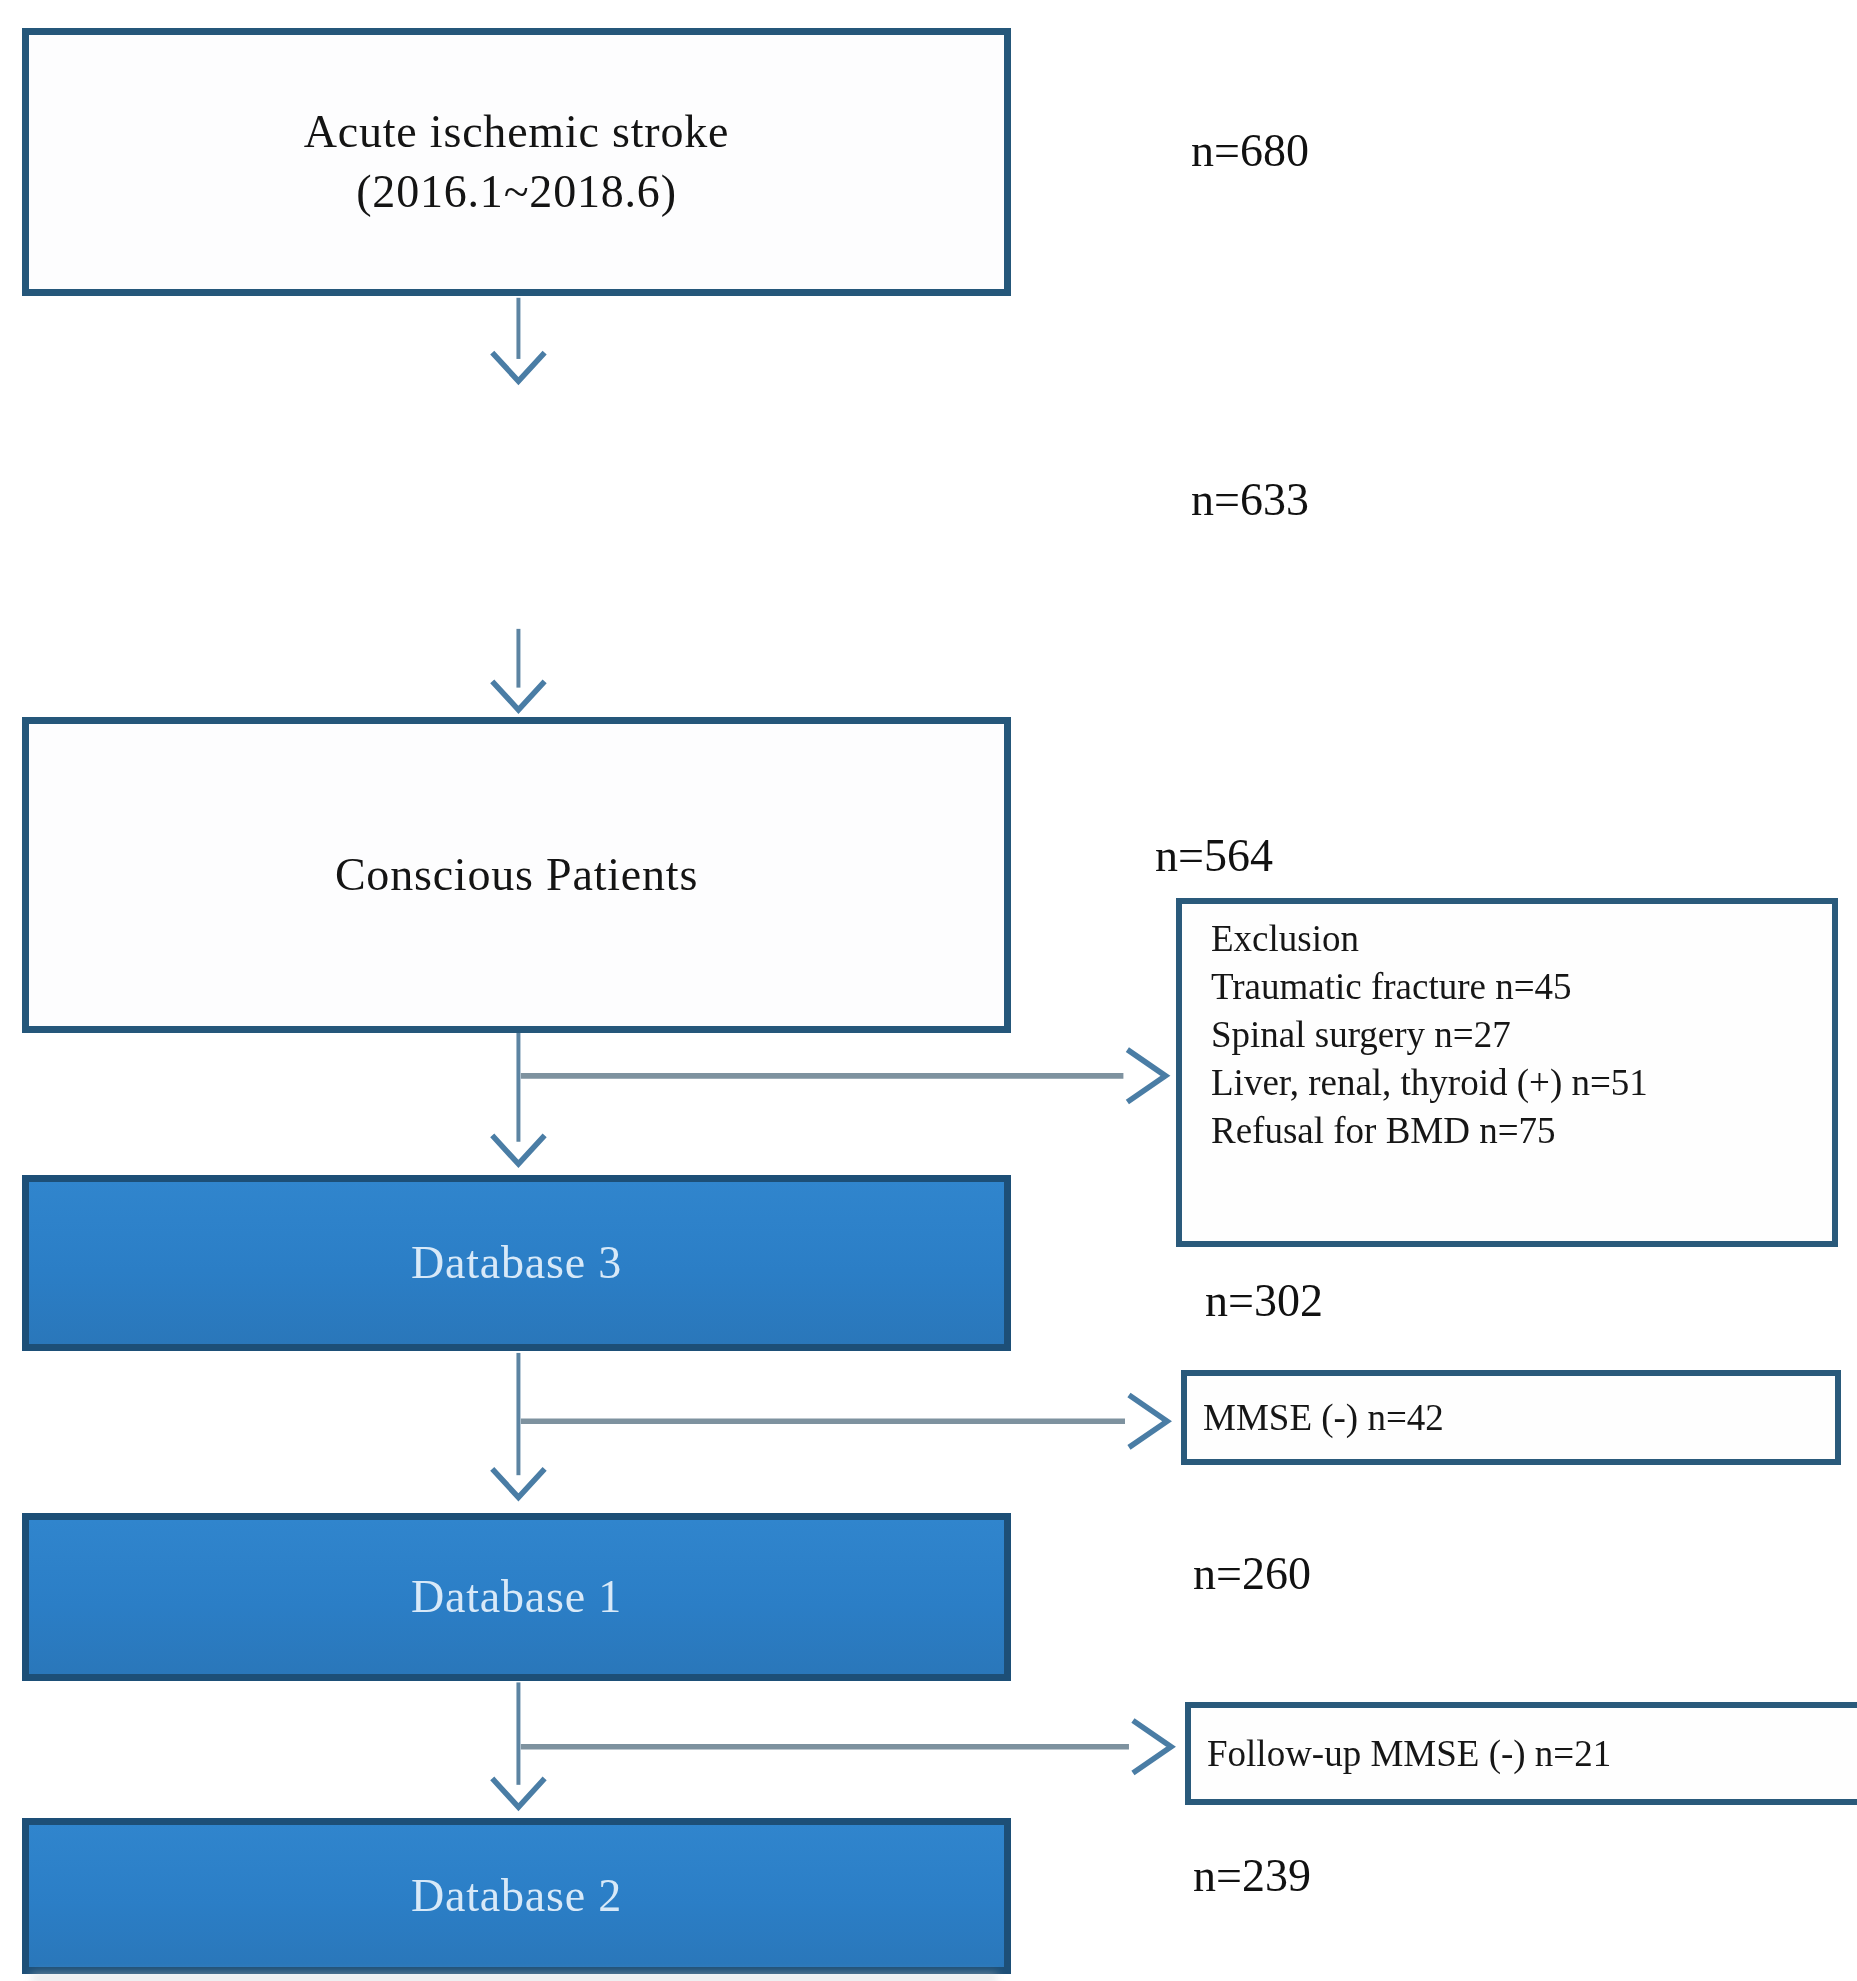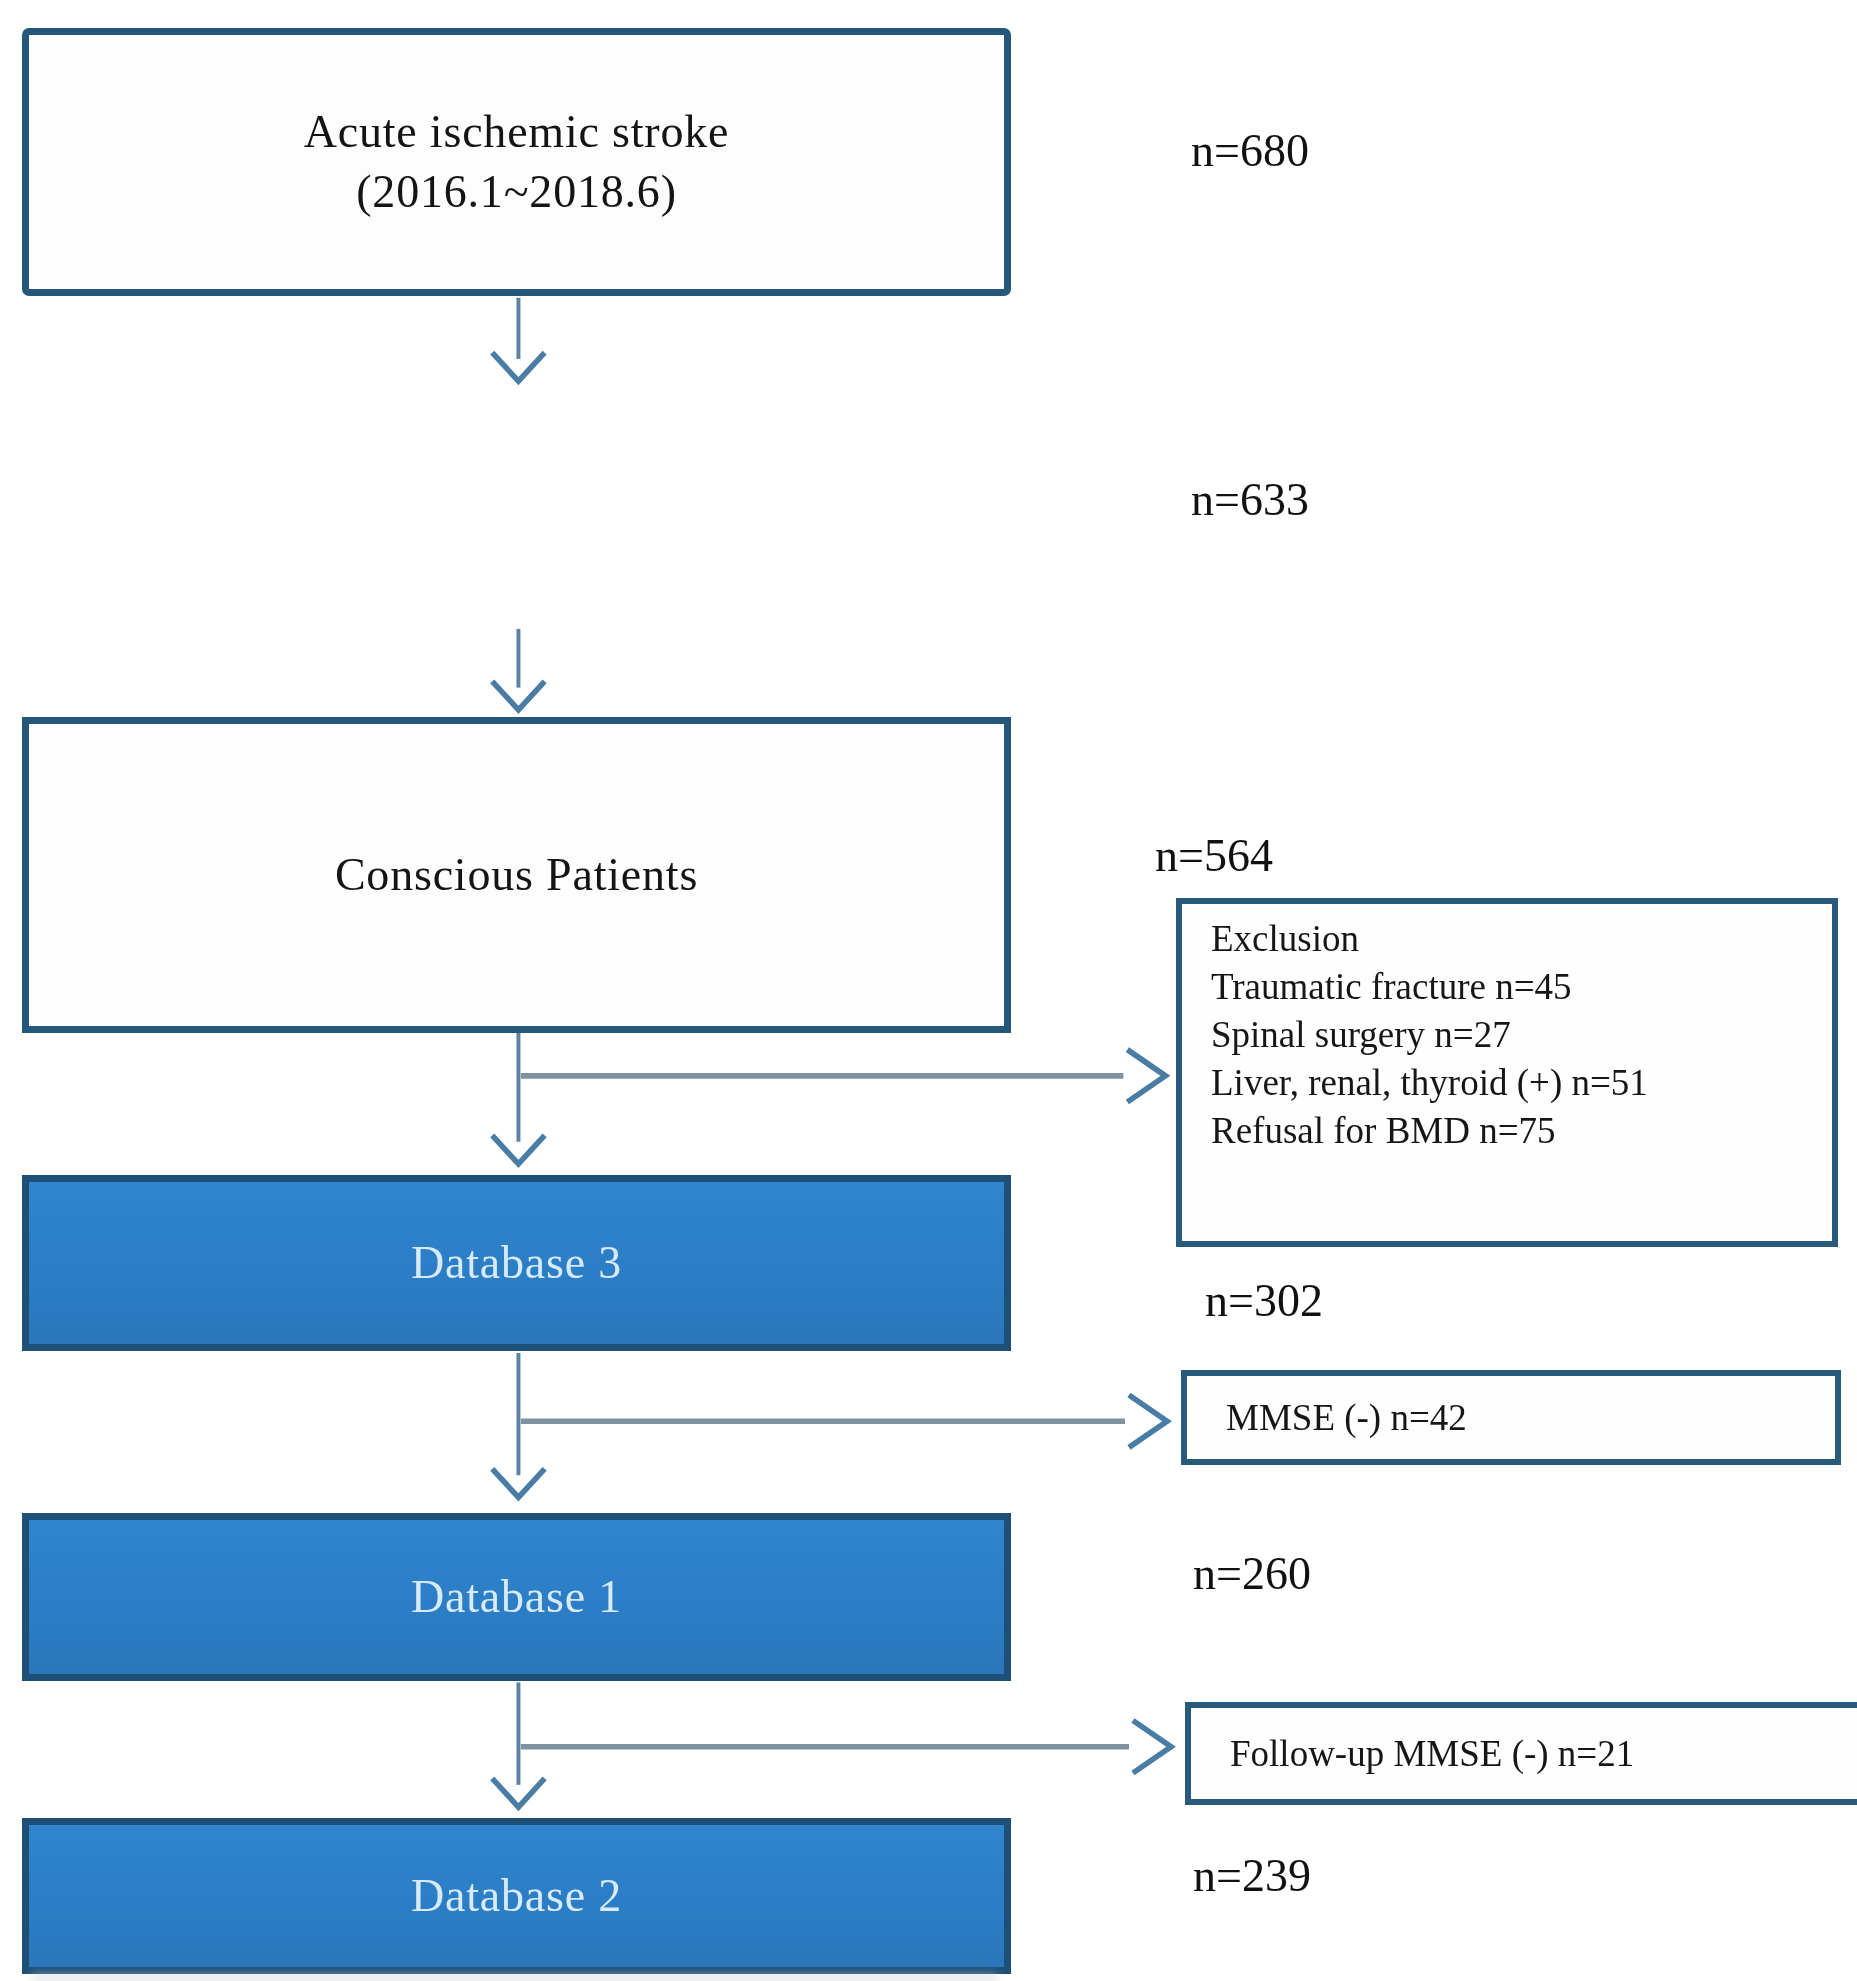--- a/index.html
+++ b/index.html
@@ -52,21 +52,21 @@
     font-size:37px;
     line-height:48px;
     color:#161616;
     white-space:nowrap;
   }
   #exclusion-box{
     padding:11px 0 0 29px;
   }
   .side-box.single{
     display:flex;align-items:center;
-    padding-left:39px;
+    padding-left:16px;
   }
   #connector-svg{
     position:absolute;left:0;top:0;
     width:1857px;height:1981px;
   }
   .vline{stroke:#5c84a2;stroke-width:5;fill:none;}
   .hline{stroke:#7e929f;stroke-width:7;fill:none;}
   .chev{stroke:#4a7da5;stroke-width:7;fill:none;stroke-linejoin:miter;}
   .shadow-smudge{
     position:absolute;
@@ -107,21 +107,21 @@
     </g>
 
     <g>
       <path class="vline" d="M653,2119 L653,2248"></path>
       <polyline class="chev" points="620,2240 653,2276 686,2240"></polyline>
       <path class="hline" d="M656,2200 L1422,2200"></path>
       <polyline class="chev" points="1427,2167 1475,2200 1427,2233"></polyline>
     </g>
   </svg>
 
-  <div class="node outline" style="left:22px;top:28px;width:989px;height:268px;border-radius:7px;">
+  <div class="node outline" style="left:22px;top:28px;width:989px;height:268px;">
     <div class="node-label">Acute ischemic stroke</div>
     <div class="node-label">(2016.1~2018.6)</div>
   </div>
 
 
   <div class="node outline" style="left:22px;top:717px;width:989px;height:316px;">
     <div class="node-label">Conscious Patients</div>
   </div>
 
   <div class="node filled" style="left:22px;top:1175px;width:989px;height:176px;">

